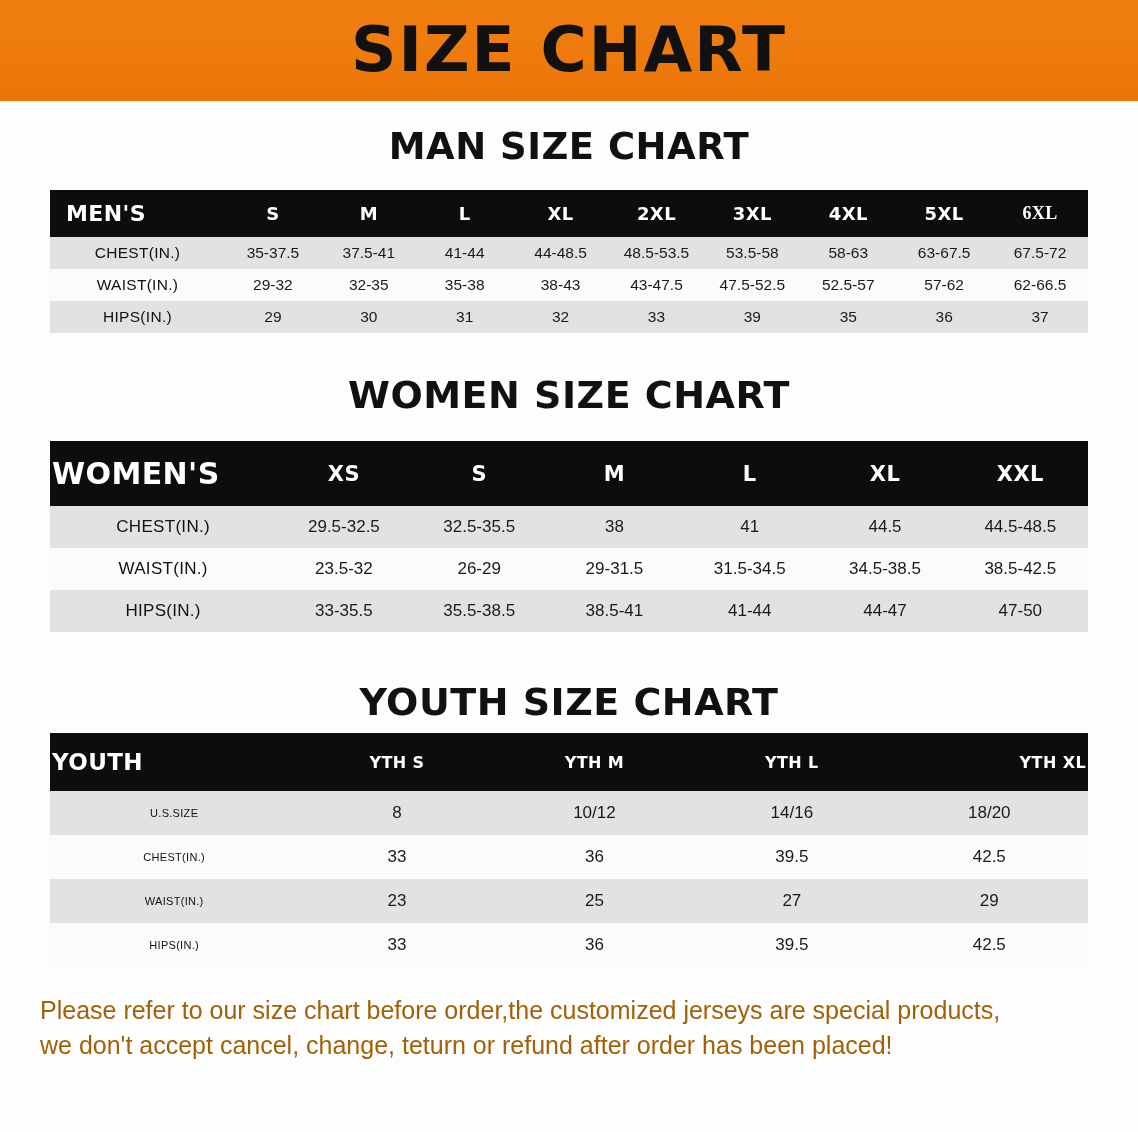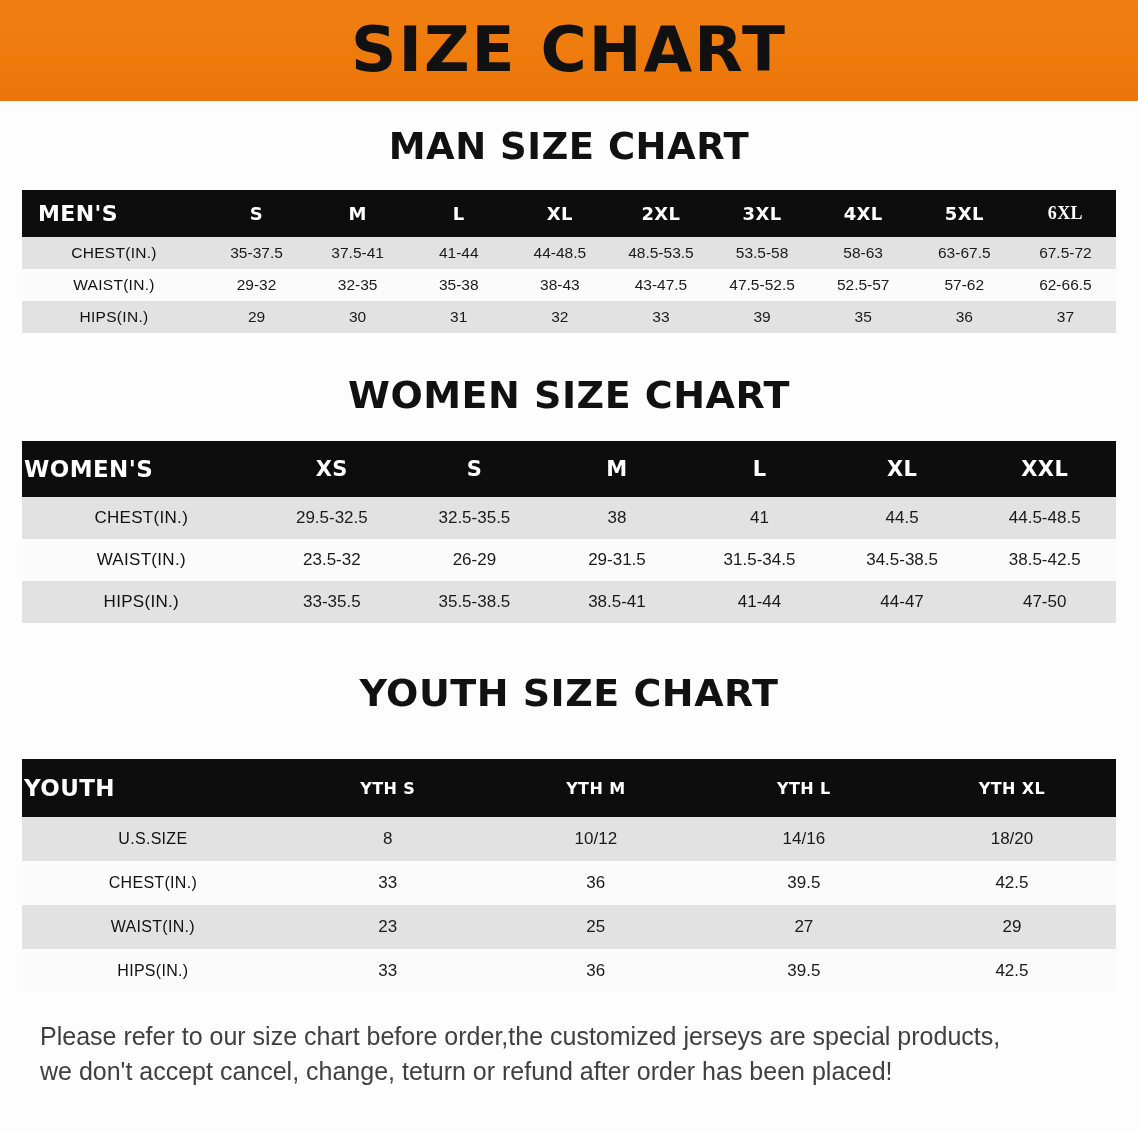--- a/index.html
+++ b/index.html
@@ -42,25 +42,25 @@
   .section-title {
     text-align: center;
     font-family: "DejaVu Sans", sans-serif;
     font-weight: 700;
     font-size: 37px;
     color: #111111;
     letter-spacing: 0.5px;
   }
   .t-man    { margin-top: 24px; margin-bottom: 22px; }
   .t-women  { margin-top: 40px; margin-bottom: 24px; font-size: 38px;}
-  .t-youth  { margin-top: 48px; margin-bottom: 44px; font-size: 38px;}
+  .t-youth  { margin-top: 48px; margin-bottom: 9px; font-size: 38px;}
 
   
   .tbl-wrap {
-    margin: 0 22px;
+    margin: 0 50px;
   }
   table {
     width: 100%;
     border-collapse: collapse;
     table-layout: fixed;
   }
   thead th {
     background: #0d0d0d;
     color: #ffffff;
     font-family: "DejaVu Sans", sans-serif;
@@ -92,34 +92,34 @@
   tbody tr.r-even td { background: #fbfbfb; }
 
   
   .men thead th { font-size: 18px; }
   .men thead th.lbl { font-size: 22px; }
   .men tbody td { font-size: 15.5px; padding: 7px 1px; }
   .men tbody td.lbl { font-size: 15.5px; }
 
   
   .women thead th { font-size: 21px; padding: 15px 2px; }
-  .women thead th.lbl { font-size: 23px; }
+  .women thead th.lbl { font-size: 30px; }
   .women tbody td { font-size: 17px; padding: 11px 2px; }
   .women tbody td.lbl { font-size: 17px; }
 
   
   .youth thead th { font-size: 16px; padding: 16px 2px; }
   .youth thead th.lbl { font-size: 23px; }
   .youth tbody td { font-size: 17px; padding: 12px 2px; }
-  .youth tbody td.lbl { font-size: 16px; }
+  .youth tbody td.lbl { font-size: 11px; }
 
   
   .note {
     margin: 26px 40px 0 40px;
-    color: #404040;
+    color: #a16207;
     font-family: "Liberation Sans", sans-serif;
     font-size: 25px;
     line-height: 1.38;
     text-align: left;
   }
   .note div { white-space: nowrap; }
 </style>
 </head>
 <body>
 
@@ -235,21 +235,21 @@
 
   <div class="section-title t-youth">YOUTH SIZE CHART</div>
   <div class="tbl-wrap">
     <table class="youth">
       <thead>
         <tr id="youth-head">
             <th class="lbl" style="width: 24%;">YOUTH</th>
             <th style="width: 19%;">YTH S</th>
             <th style="width: 19%;">YTH M</th>
             <th style="width: 19%;">YTH L</th>
-            <th style="width: 19%;">YTH XL</th>
+            <th style="width: 19%; text-align: right;">YTH XL</th>
           </tr>
       </thead>
       <tbody id="youth-body">
           <tr class="r-odd">
             <td class="lbl">U.S.SIZE</td>
             <td>8</td>
             <td>10/12</td>
             <td>14/16</td>
             <td>18/20</td>
           </tr>

